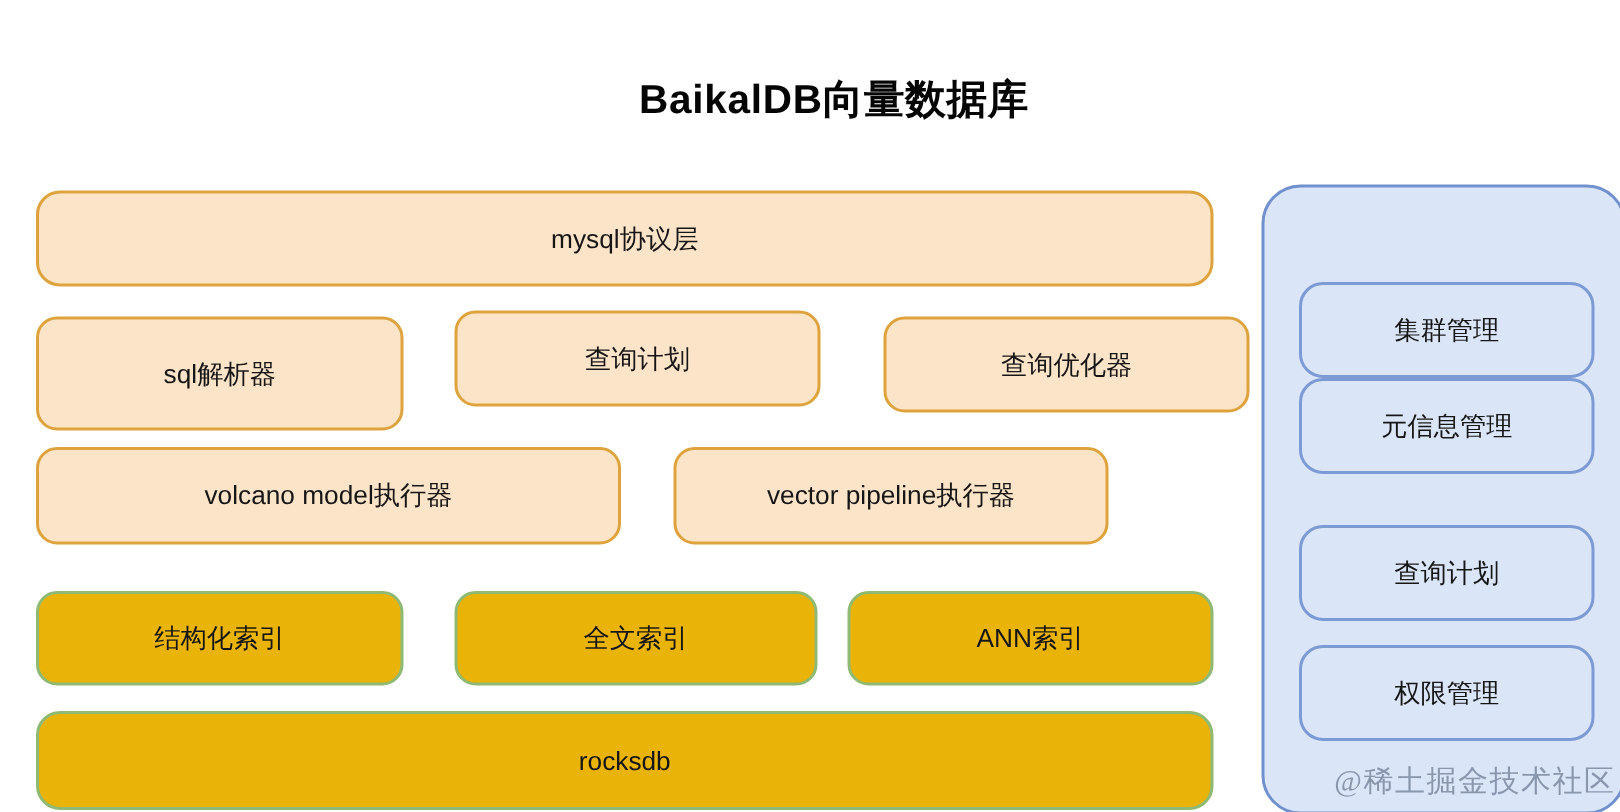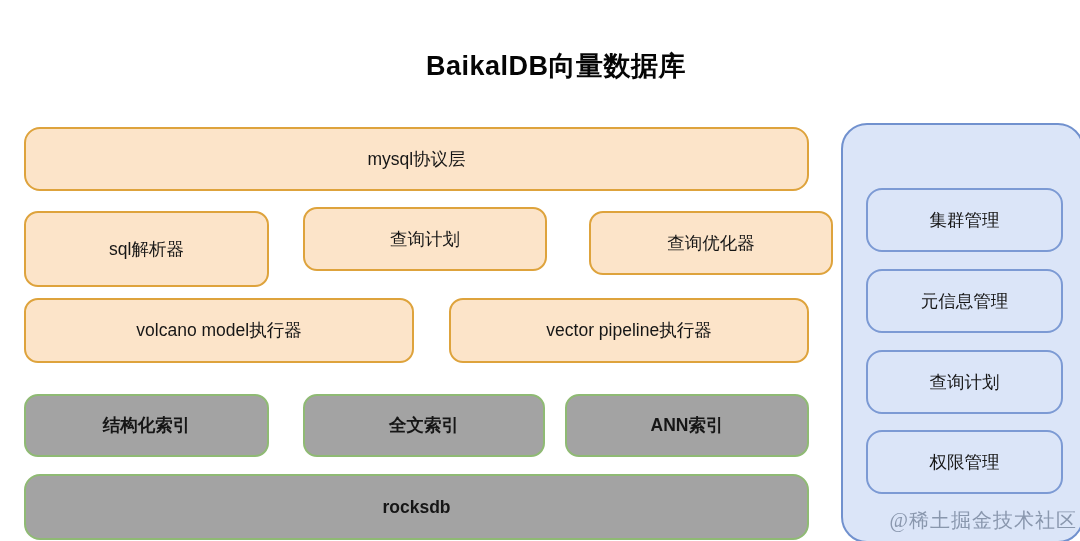--- a/index.html
+++ b/index.html
@@ -18,49 +18,49 @@
   }
 
   .node {
     position: absolute;
     display: flex; align-items: center; justify-content: center;
     font-size: 17.5px; color: #161616;
     border-radius: 14px; border: 2px solid transparent;
     text-align: center; line-height: 1.2;
   }
   .orange { background: #FCE4C9; border-color: #DEA33C; }
-  .green  { background: #a3a3a3; border-color: #8FBA74; font-weight: bold; }
+  .green  { background: #eab308; border-color: #8FBA74; }
 
   
   .n-mysql   { left: 8px;   top: 111px; width: 785px; height: 64px; border-radius: 16px; text-align: center; }
   
   .n-parser  { left: 8px;   top: 195px; width: 245px; height: 76px; }
   .n-plan    { left: 287px; top: 191px; width: 244px; height: 64px; }
   .n-optim   { left: 549px; top: 195px; width: 244px; height: 64px; margin-left: 24px; }
   
   .n-volcano { left: 8px;   top: 282px; width: 390px; height: 65px; }
-  .n-vector  { left: 433px; top: 282px; width: 360px; height: 65px; }
+  .n-vector  { left: 433px; top: 282px; width: 290px; height: 65px; }
   
   .n-struct  { left: 8px;   top: 378px; width: 245px; height: 63px; }
   .n-full    { left: 287px; top: 378px; width: 242px; height: 63px; text-align: center; }
   .n-ann     { left: 549px; top: 378px; width: 244px; height: 63px; }
   
   .n-rocksdb { left: 8px;   top: 458px; width: 785px; height: 66px; border-radius: 16px; }
 
   
   .panel {
     position: absolute; left: 825px; top: 107px; width: 243px; height: 420px;
     background: #DBE5F8; border: 2px solid #7191CE; border-radius: 26px;
   }
   .panel .node {
     background: #DBE5F8; border-color: #7C9AD4; border-radius: 16px;
     left: 23px; width: 197px; height: 64px;
   }
   .p-0 { top: 63px;  }
-  .p-1 { top: 144px; }
+  .p-1 { top: 127px; }
   .p-2 { top: 225px; }
   .p-3 { top: 305px; }
 
   .watermark {
     position: absolute; right: 3px; bottom: 7px;
     font-size: 20px; color: rgba(110, 124, 148, 0.75);
     font-family: "Liberation Serif", "DejaVu Serif", serif;
     letter-spacing: 1px;
     text-align: right;
   }

